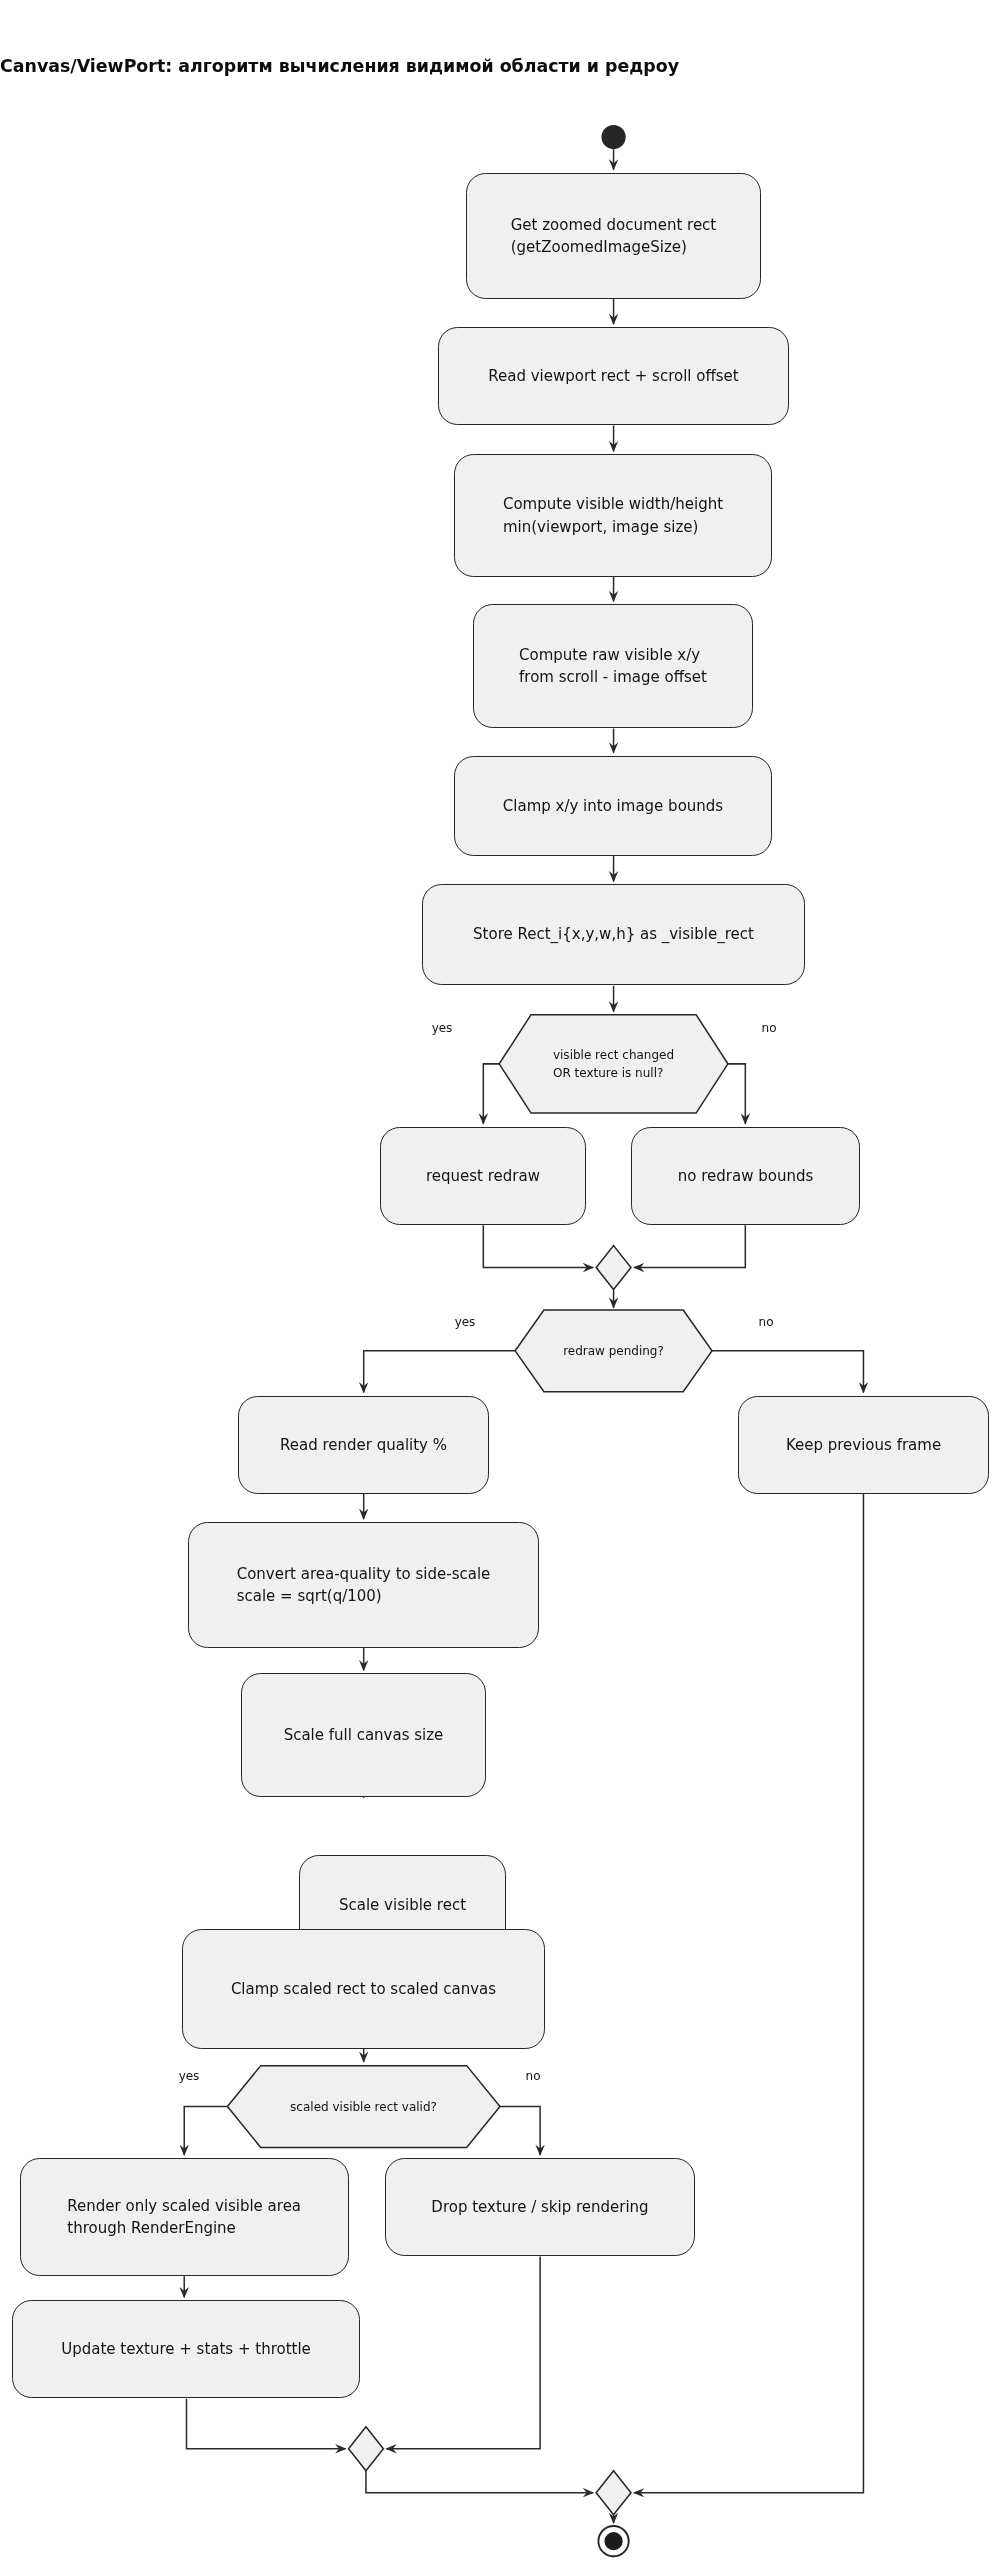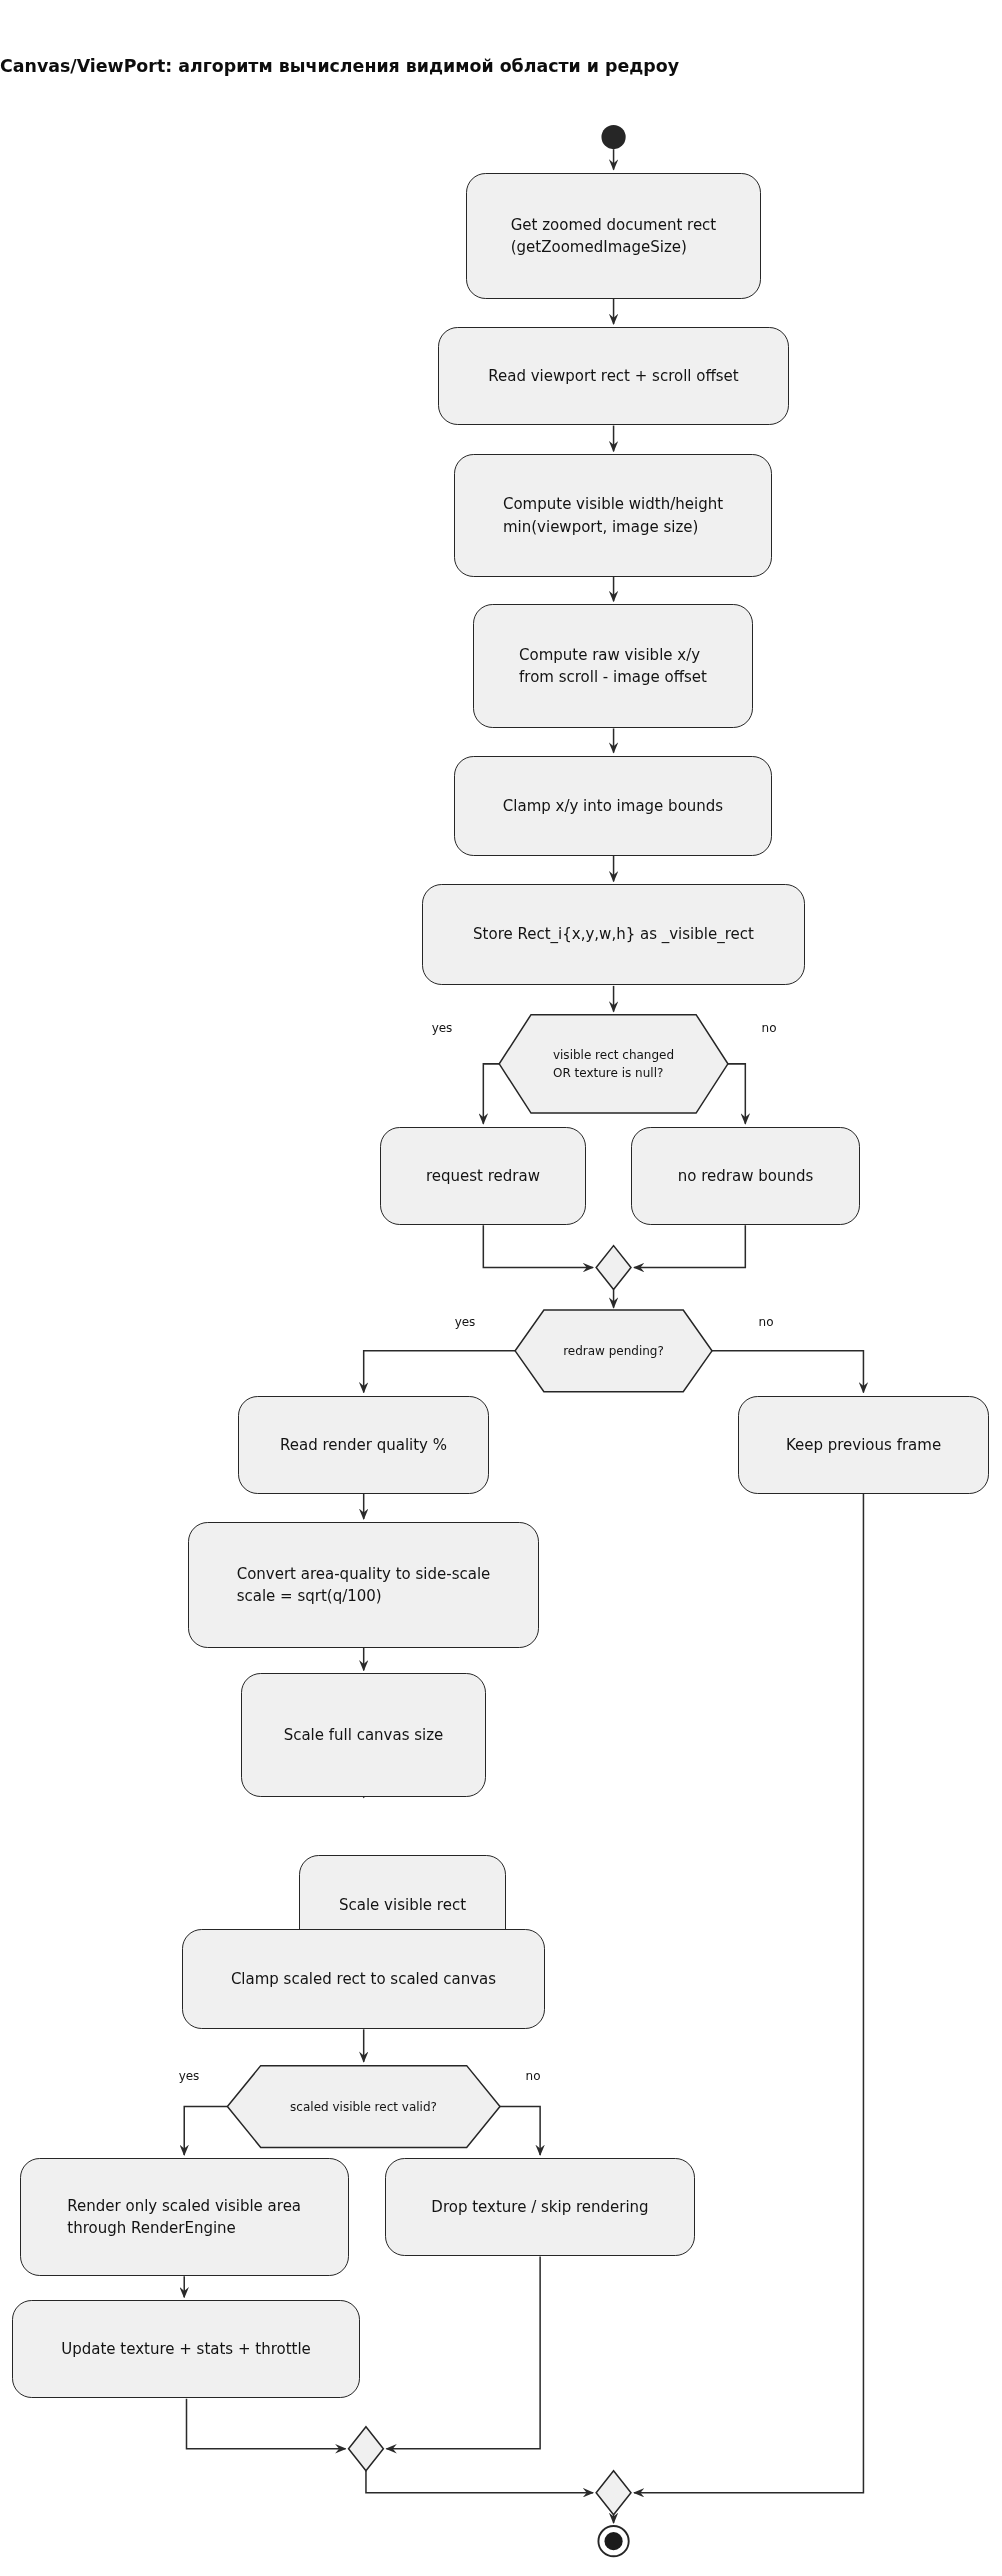--- a/index.html
+++ b/index.html
@@ -126,21 +126,21 @@
   <div class="node" style="left:188px;top:1522px;width:351px;height:126px;">
     <div class="node-label">Convert area-quality to side-scale
 scale = sqrt(q/100)</div>
   </div>
   <div class="node" style="left:241px;top:1673px;width:245px;height:124px;">
     <div class="node-label">Scale full canvas size</div>
   </div>
   <div class="node" style="left:253px;top:1855px;width:207px;height:100px;margin-left:46px;">
     <div class="node-label">Scale visible rect</div>
   </div>
-  <div class="node" style="left:182px;top:1929px;width:363px;height:100px;">
+  <div class="node" style="left:182px;top:1929px;width:363px;height:120px;">
     <div class="node-label">Clamp scaled rect to scaled canvas</div>
   </div>
   <div class="node" style="left:19.7px;top:2158px;width:329px;height:118px;">
     <div class="node-label">Render only scaled visible area
 through RenderEngine</div>
   </div>
   <div class="node" style="left:385px;top:2158px;width:310px;height:98px;">
     <div class="node-label">Drop texture / skip rendering</div>
   </div>
   <div class="node" style="left:12px;top:2300px;width:348px;height:98px;">

